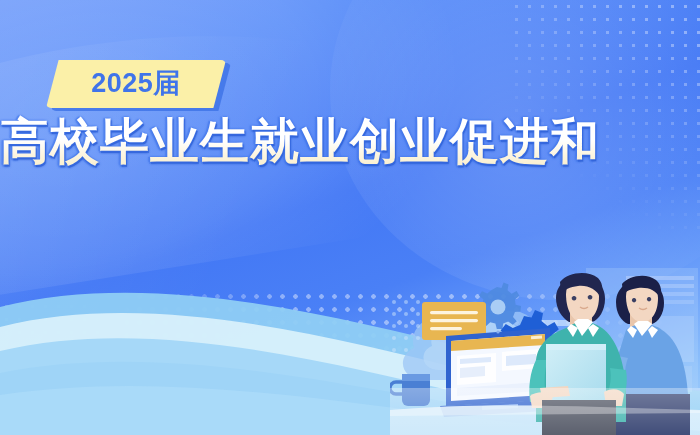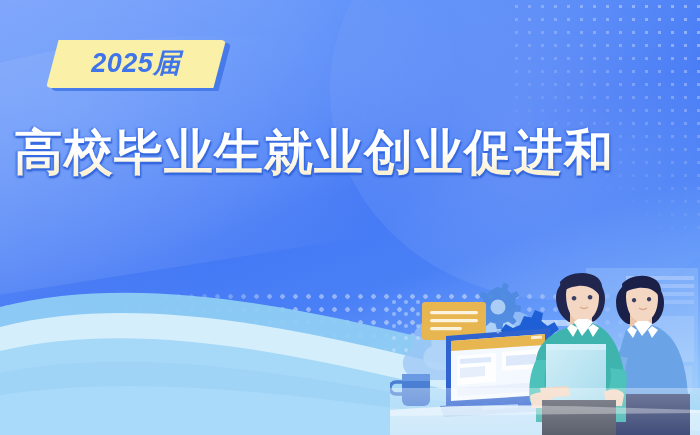--- a/index.html
+++ b/index.html
@@ -54,41 +54,41 @@
     left:0px;top:300px;width:120px;height:70px;
     background-image:radial-gradient(rgba(255,255,255,.30) 1.6px,transparent 1.9px);
     background-size:13px 13px;
     -webkit-mask-image:linear-gradient(70deg,rgba(0,0,0,.8),rgba(0,0,0,0) 85%);
     mask-image:linear-gradient(70deg,rgba(0,0,0,.8),rgba(0,0,0,0) 85%);
   }
 
   .waves{position:absolute;left:0;bottom:0;width:700px;height:190px;}
 
   
-  #badge-wrap{position:absolute;left:46px;top:40px;width:185px;height:52px;font-style:italic;}
+  #badge-wrap{position:absolute;left:46px;top:60px;width:185px;height:52px;}
   .badge-shadow{
     position:absolute;left:5px;top:3px;width:180px;height:48px;
     background:#3f74e8;
     clip-path:polygon(7% 0%,100% 0%,93% 100%,0% 100%);
     border-radius:5px;opacity:.85;
   }
   .badge-face{
     position:absolute;left:0;top:0;width:180px;height:48px;
     background:#fbf0a8;
     clip-path:polygon(7% 0%,100% 0%,93% 100%,0% 100%);
     border-radius:5px;
     display:flex;align-items:center;justify-content:center;
   }
   .badge-text{
     font-size:27px;font-weight:700;color:#3f74ea;letter-spacing:.5px;
     line-height:1;transform:translateY(-1px);
   }
 
   
-  #title{position:absolute;left:0;top:120px;width:628px;text-align:center;}
+  #title{position:absolute;left:0;top:109px;width:628px;text-align:left;}
   .tline{
     font-size:49px;font-weight:900;line-height:64px;letter-spacing:1px;
     margin:0;white-space:nowrap;
     background:linear-gradient(180deg,#ffffff 0%,#ffffff 48%,#fcf4dd 74%,#f7ecc6 100%);
     -webkit-background-clip:text;background-clip:text;color:transparent;
     -webkit-text-stroke:0px transparent;
     filter:drop-shadow(0 0 1px #3f74ea) drop-shadow(1.6px 2.2px 0 rgba(46,96,214,.88)) drop-shadow(-1.2px 0 0 rgba(63,116,234,.55));
   }
   .tline.l2{letter-spacing:2px;}
 

